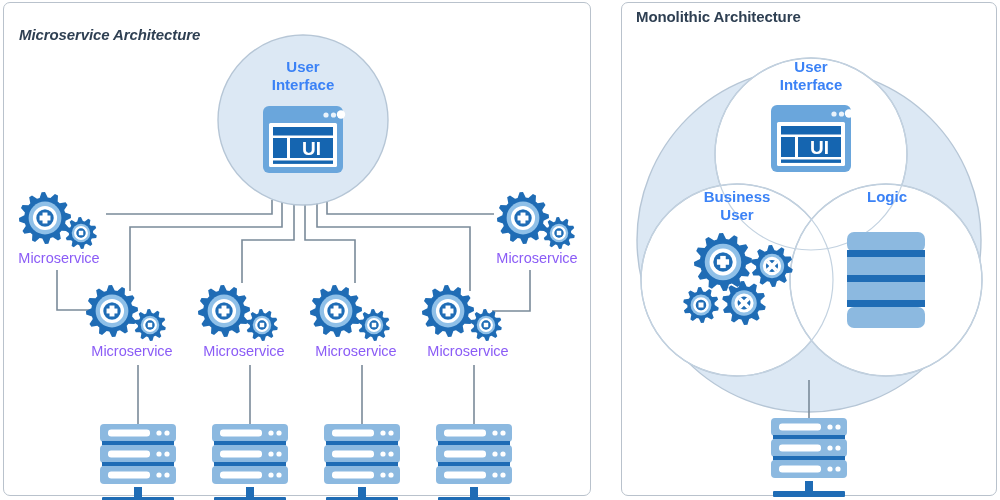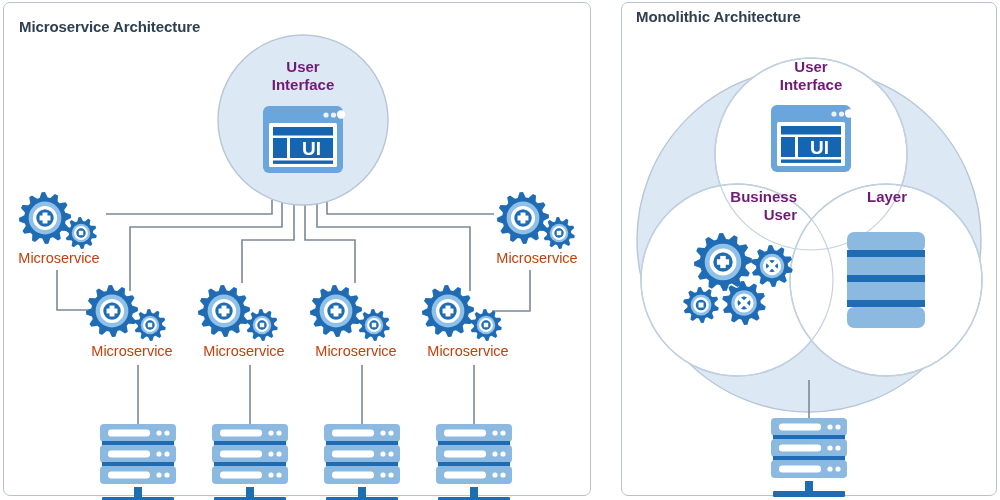--- a/index.html
+++ b/index.html
@@ -11,31 +11,31 @@
     background:#ffffff;border:1px solid #b9c2cc;border-radius:7px;
     box-sizing:border-box;
   }
   #panel-micro{left:3px;width:588px;}
   #panel-mono{left:621px;width:376px;}
 
   .panel-title{
     position:absolute;font-size:15px;font-weight:bold;color:#2e3f52;
     letter-spacing:-0.1px;white-space:nowrap;
   }
-  #title-micro{left:19px;top:18px;}
+  #title-micro{left:19px;top:26px;font-style:italic;}
   #title-mono{left:636px;top:8px;}
 
   svg.layer{position:absolute;left:0;top:0;width:1000px;height:500px;overflow:visible;}
 
   .lbl{
-    position:absolute;font-size:14.5px;color:#c2410c;white-space:nowrap;
+    position:absolute;font-size:14.5px;color:#8b5cf6;white-space:nowrap;
     text-align:center;
   }
   .circ-lbl{
-    position:absolute;font-size:15px;font-weight:bold;color:#701a75;
+    position:absolute;font-size:15px;font-weight:bold;color:#3b82f6;
     text-align:center;line-height:1.18;white-space:nowrap;
   }
 </style>
 </head>
 <body>
 
 <div id="stage">
 
   <div class="panel" id="panel-micro"></div>
   <div class="panel" id="panel-mono"></div>
@@ -361,21 +361,21 @@
   <div class="lbl" style="left:478px;top:250px;width:118px;">Microservice</div>
   <div class="lbl" style="left:73px;top:343px;width:118px;">Microservice</div>
   <div class="lbl" style="left:185px;top:343px;width:118px;">Microservice</div>
   <div class="lbl" style="left:297px;top:343px;width:118px;">Microservice</div>
   <div class="lbl" style="left:409px;top:343px;width:118px;">Microservice</div>
 
   <div class="circ-lbl" style="left:746px;top:58px;width:130px;">
     <div>User</div>
     <div>Interface</div>
   </div>
-  <div class="circ-lbl" style="left:677px;top:188px;width:120px;text-align:right;">
+  <div class="circ-lbl" style="left:677px;top:188px;width:120px;">
     <div>Business</div>
     <div>User</div>
   </div>
   <div class="circ-lbl" style="left:826px;top:188px;width:122px;">
-    <div>Layer</div>
+    <div>Logic</div>
   </div>
 
 </div>
 
 </body></html>

